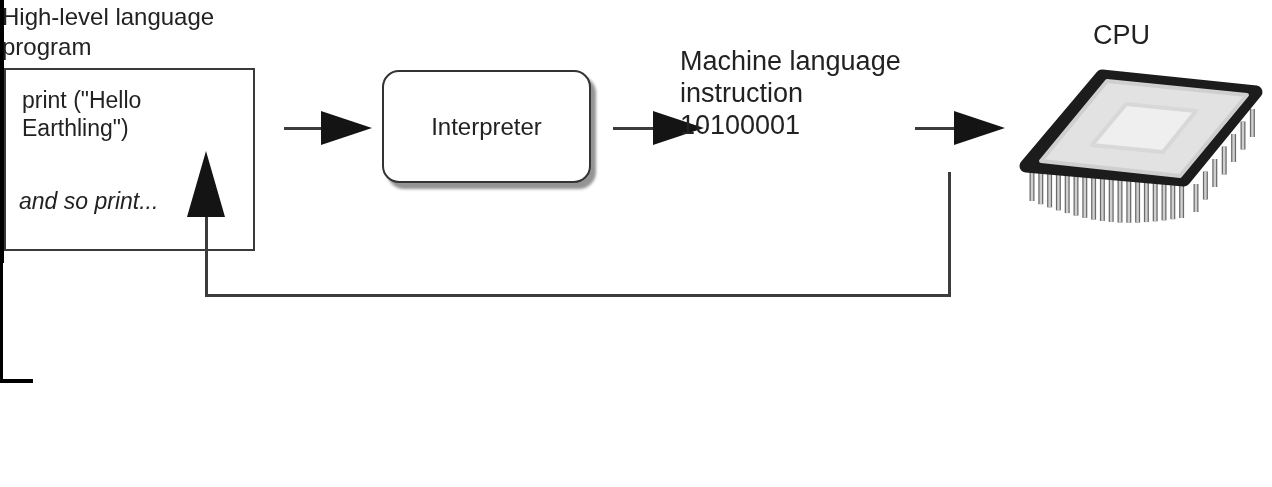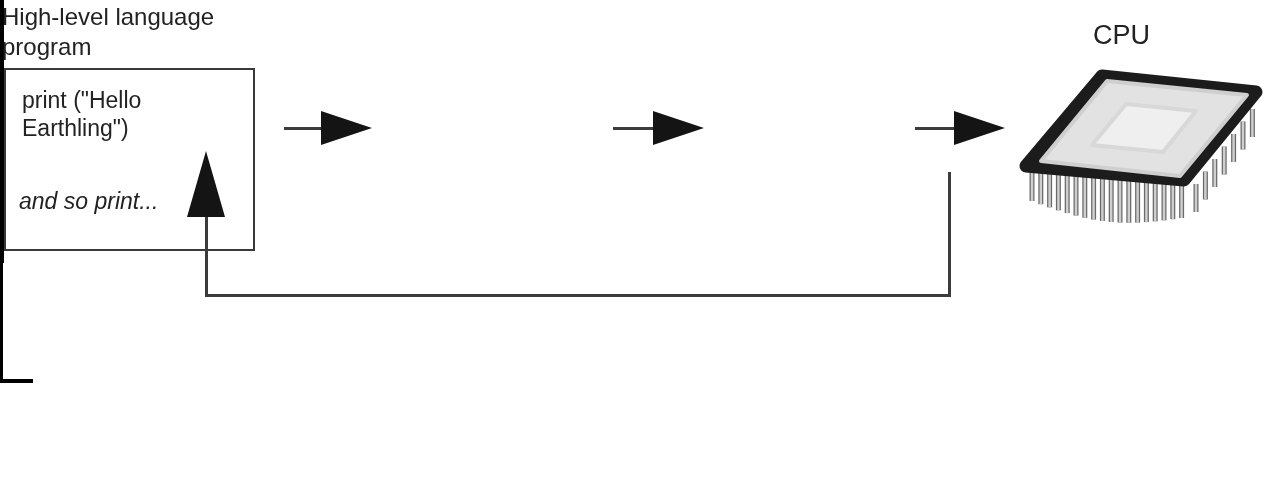--- a/index.html
+++ b/index.html
@@ -90,24 +90,32 @@
   <div class="abs center prewrap" id="program-title">High-level language
 program</div>
   <div class="abs" id="program-box"></div>
   <div class="abs prewrap" id="program-code">print ("Hello
 Earthling")</div>
   <div class="abs" id="program-continuation">and so print...</div>
 
   <div class="abs hline" id="arrow1-line"></div>
   <div class="abs head-right" id="arrow1-head"></div>
 
+  <div class="abs" id="interpreter-box">
+    <span>Interpreter</span>
+  </div>
 
   <div class="abs hline" id="arrow2-line"></div>
   <div class="abs head-right" id="arrow2-head"></div>
 
+  <div class="abs center" id="machine-block">
+    <div class="prewrap">Machine language
+instruction</div>
+    <div>10100001</div>
+  </div>
 
   <div class="abs hline" id="arrow3-line"></div>
   <div class="abs head-right" id="arrow3-head"></div>
 
   <div class="abs vline" id="loop-right"></div>
   <div class="abs hline" id="loop-bottom"></div>
   <div class="abs vline" id="loop-left"></div>
   <div class="abs" id="loop-head-up"></div>
 
   <div class="abs center" id="cpu-label">CPU</div>

